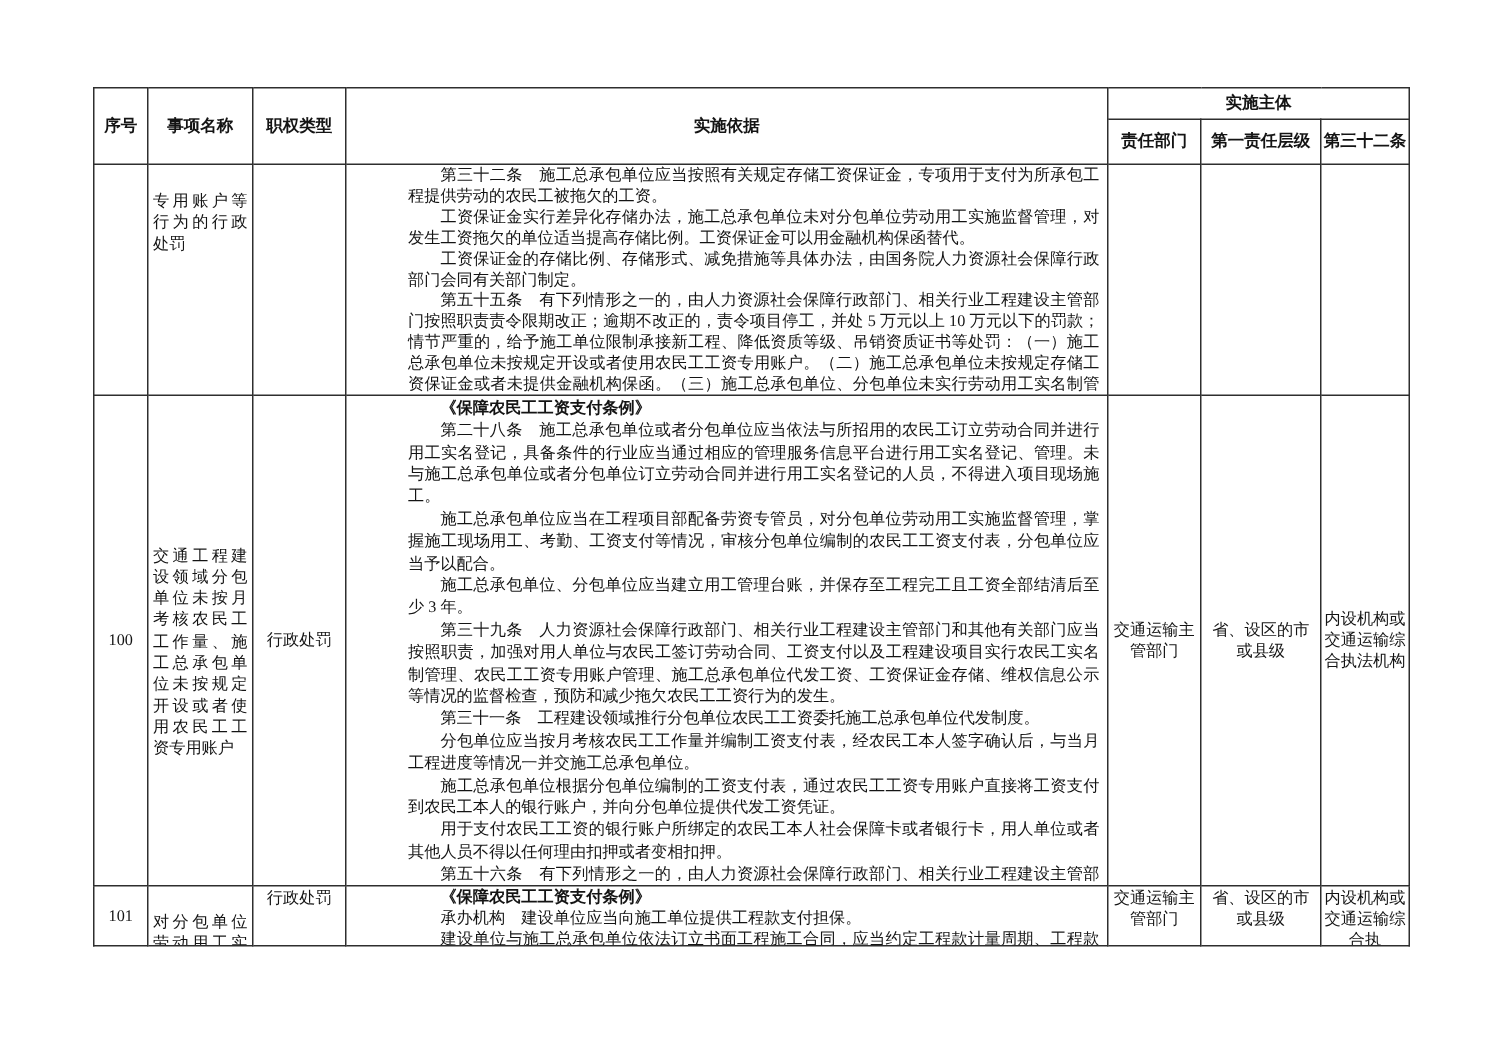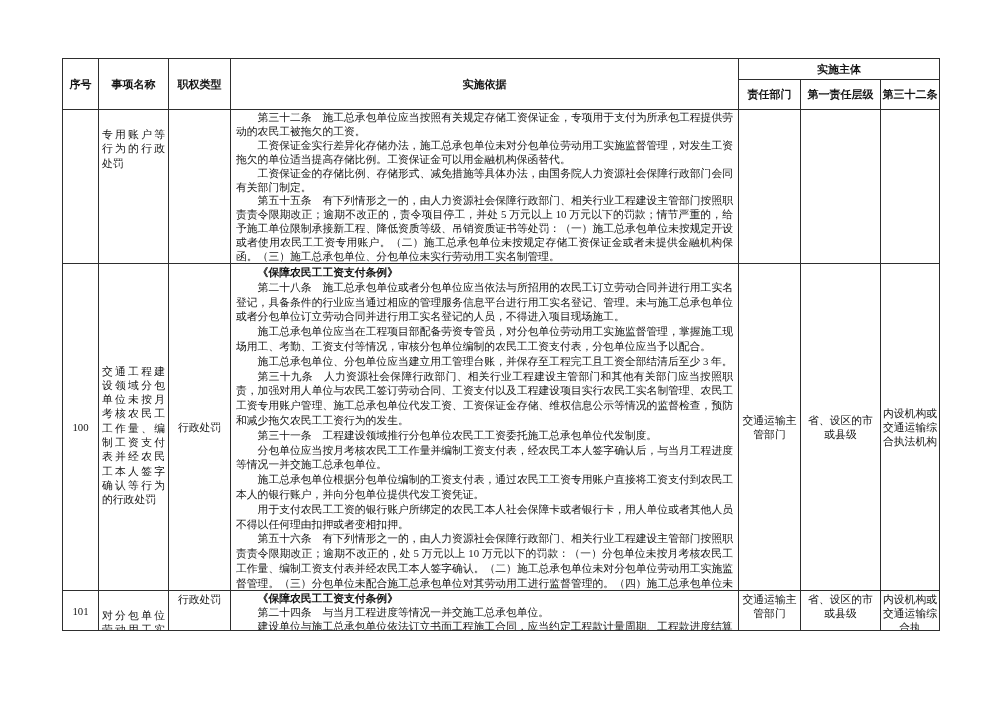--- a/index.html
+++ b/index.html
@@ -48,21 +48,21 @@
   .ctop { justify-content:flex-start; }
   
   .name-body {
     padding:1px 3px;
     text-align:justify;
     line-height:14.3px;
     margin-top:16px;
   }
   .name-mid { display:flex; flex-direction:column; justify-content:center; height:100%; }
   
-  .yiju-body { padding:1px 5px 0 5px; text-align:justify; }
+  .yiju-body { padding:1px 5px 0 5px; text-align:justify;margin-left:36px; }
   .yiju-body p { text-indent:2em; margin:0; }
   .rowA .yiju-body { line-height:13.9px; }
   .rowB .yiju-body { line-height:14.8px; }
   .rowC .yiju-body { line-height:13.9px; }
   .law-title { font-weight:bold; }
 </style>
 </head>
 <body>
 
 <table class="doc-table">
@@ -134,21 +134,21 @@
 
   <tr class="rowB">
     <td>
       <div class="clip">
             <div class="cmid">100</div>
           </div>
     </td>
     <td>
       <div class="clip">
             <div class="name-mid">
-              <div class="name-body">交通工程建设领域分包单位未按月考核农民工工作量、编制工资支付表并经农民工本人签字确认等行为的行政处罚</div>
+              <div class="name-body">交通工程建设领域分包单位未按月考核农民工工作量、施工总承包单位未按规定开设或者使用农民工工资专用账户</div>
             </div>
           </div>
     </td>
     <td>
       <div class="clip">
             <div class="cmid">行政处罚</div>
           </div>
     </td>
     <td>
       <div class="clip">
@@ -196,21 +196,21 @@
     </td>
     <td>
       <div class="clip">
             <div class="cmid ctop">行政处罚</div>
           </div>
     </td>
     <td>
       <div class="clip">
             <div class="yiju-body">
         <p class="law-title">《保障农民工工资支付条例》</p>
-        <p>第二十四条　与当月工程进度等情况一并交施工总承包单位。</p>
+        <p>承办机构　建设单位应当向施工单位提供工程款支付担保。</p>
         <p>建设单位与施工总承包单位依法订立书面工程施工合同，应当约定工程款计量周期、工程款进度结算</p>
       </div>
           </div>
     </td>
     <td>
       <div class="clip">
             <div class="cmid ctop">交通运输主管部门</div>
           </div>
     </td>
     <td>

